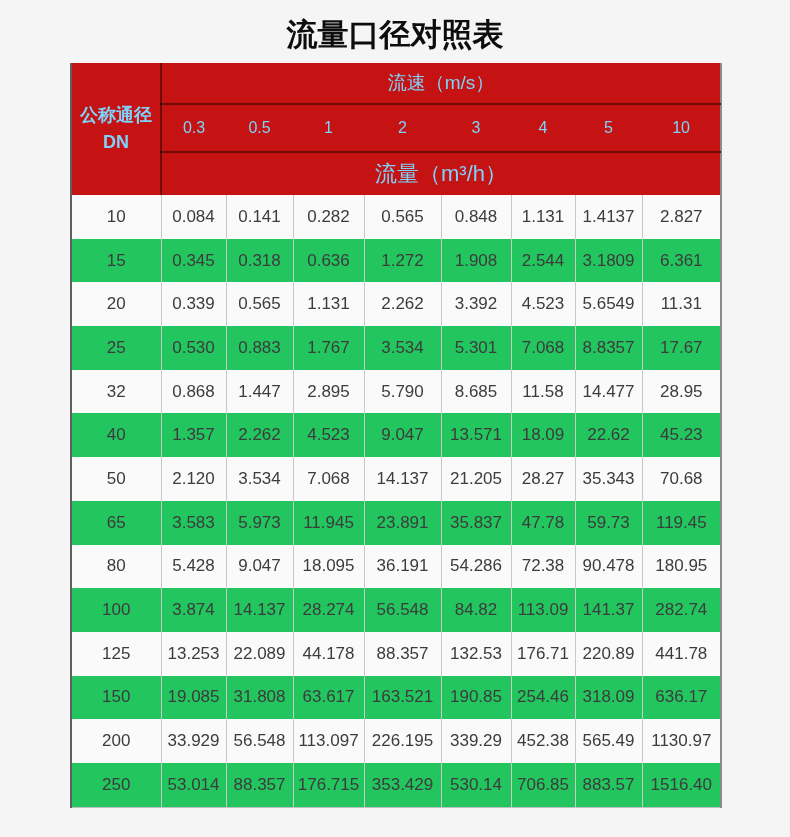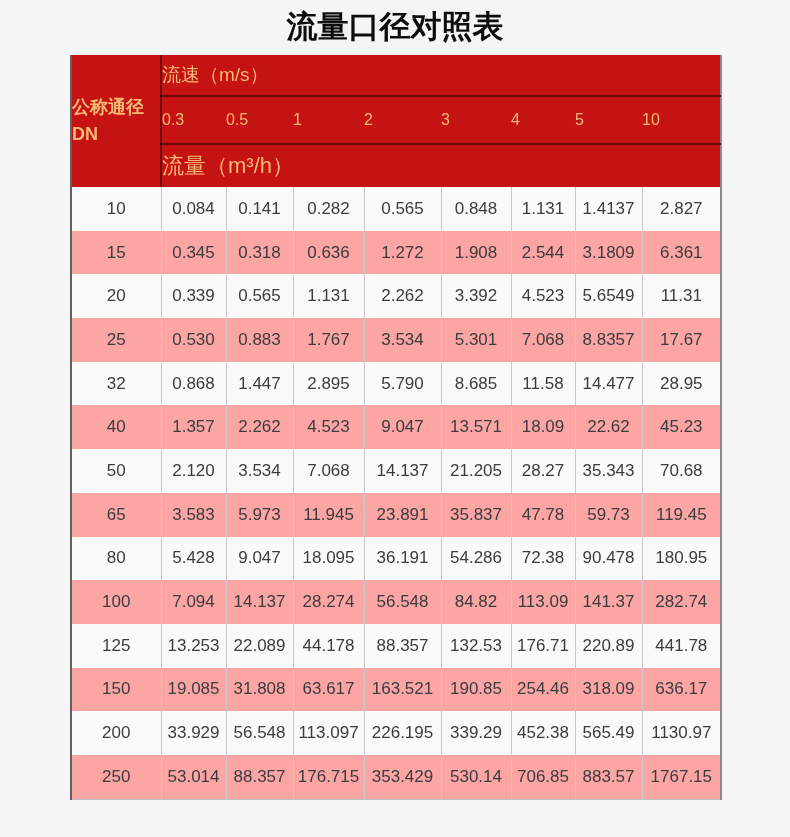--- a/index.html
+++ b/index.html
@@ -7,43 +7,43 @@
     padding: 0;
   }
   body {
     width: 790px;
     height: 837px;
     background: #f5f5f5;
     font-family: "Liberation Sans", "DejaVu Sans", sans-serif;
     overflow: hidden;
   }
   .page-title {
-    padding-top: 9px;
+    padding-top: 17px;
     height: 36px;
     line-height: 36px;
     text-align: center;
     font-size: 31px;
     font-weight: bold;
     color: #0d0d0d;
   }
   table.flow-table {
     margin-left: 70px;
     margin-top: 10px;
     width: 650px;
     table-layout: fixed;
     border-collapse: collapse;
     border-left: 2px solid #5f5f5f;
     border-right: 2px solid #8a8a8a;
     border-bottom: 1px solid #c0c0c0;
   }
   thead th {
     background: #c51212;
-    color: #fdba74;
+    color: #7dd3fc;
     font-weight: normal;
-    text-align: left;
+    text-align: center;
     padding: 0;
   }
   th.corner-cell {
     font-size: 18px;
     line-height: 27px;
     border-right: 2px solid rgba(0,0,0,0.42);
     font-weight: bold;
   }
   tr.velocity-label-row th.group-label {
     height: 40px;
@@ -56,21 +56,21 @@
     border-bottom: 2px solid rgba(0,0,0,0.42);
   }
   tr.flow-label-row th.group-label {
     height: 42px;
     font-size: 22px;
   }
   tbody tr {
     background: #fafafa;
   }
   tbody tr.alt {
-    background: #fca5a5;
+    background: #22c55e;
   }
   tbody td {
     height: 43.7px;
     text-align: center;
     vertical-align: middle;
     font-size: 17px;
     color: #3c3c3c;
     padding: 0;
   }
   tbody td + td {
@@ -213,21 +213,21 @@
           <td>9.047</td>
           <td>18.095</td>
           <td>36.191</td>
           <td>54.286</td>
           <td>72.38</td>
           <td>90.478</td>
           <td>180.95</td>
         </tr>
         <tr class="alt">
           <td>100</td>
-          <td>7.094</td>
+          <td>3.874</td>
           <td>14.137</td>
           <td>28.274</td>
           <td>56.548</td>
           <td>84.82</td>
           <td>113.09</td>
           <td>141.37</td>
           <td>282.74</td>
         </tr>
         <tr>
           <td>125</td>
@@ -264,18 +264,18 @@
         </tr>
         <tr class="alt">
           <td>250</td>
           <td>53.014</td>
           <td>88.357</td>
           <td>176.715</td>
           <td>353.429</td>
           <td>530.14</td>
           <td>706.85</td>
           <td>883.57</td>
-          <td>1767.15</td>
+          <td>1516.40</td>
         </tr>
       </tbody>
   </table>
 
 </div>
 
 </body></html>

